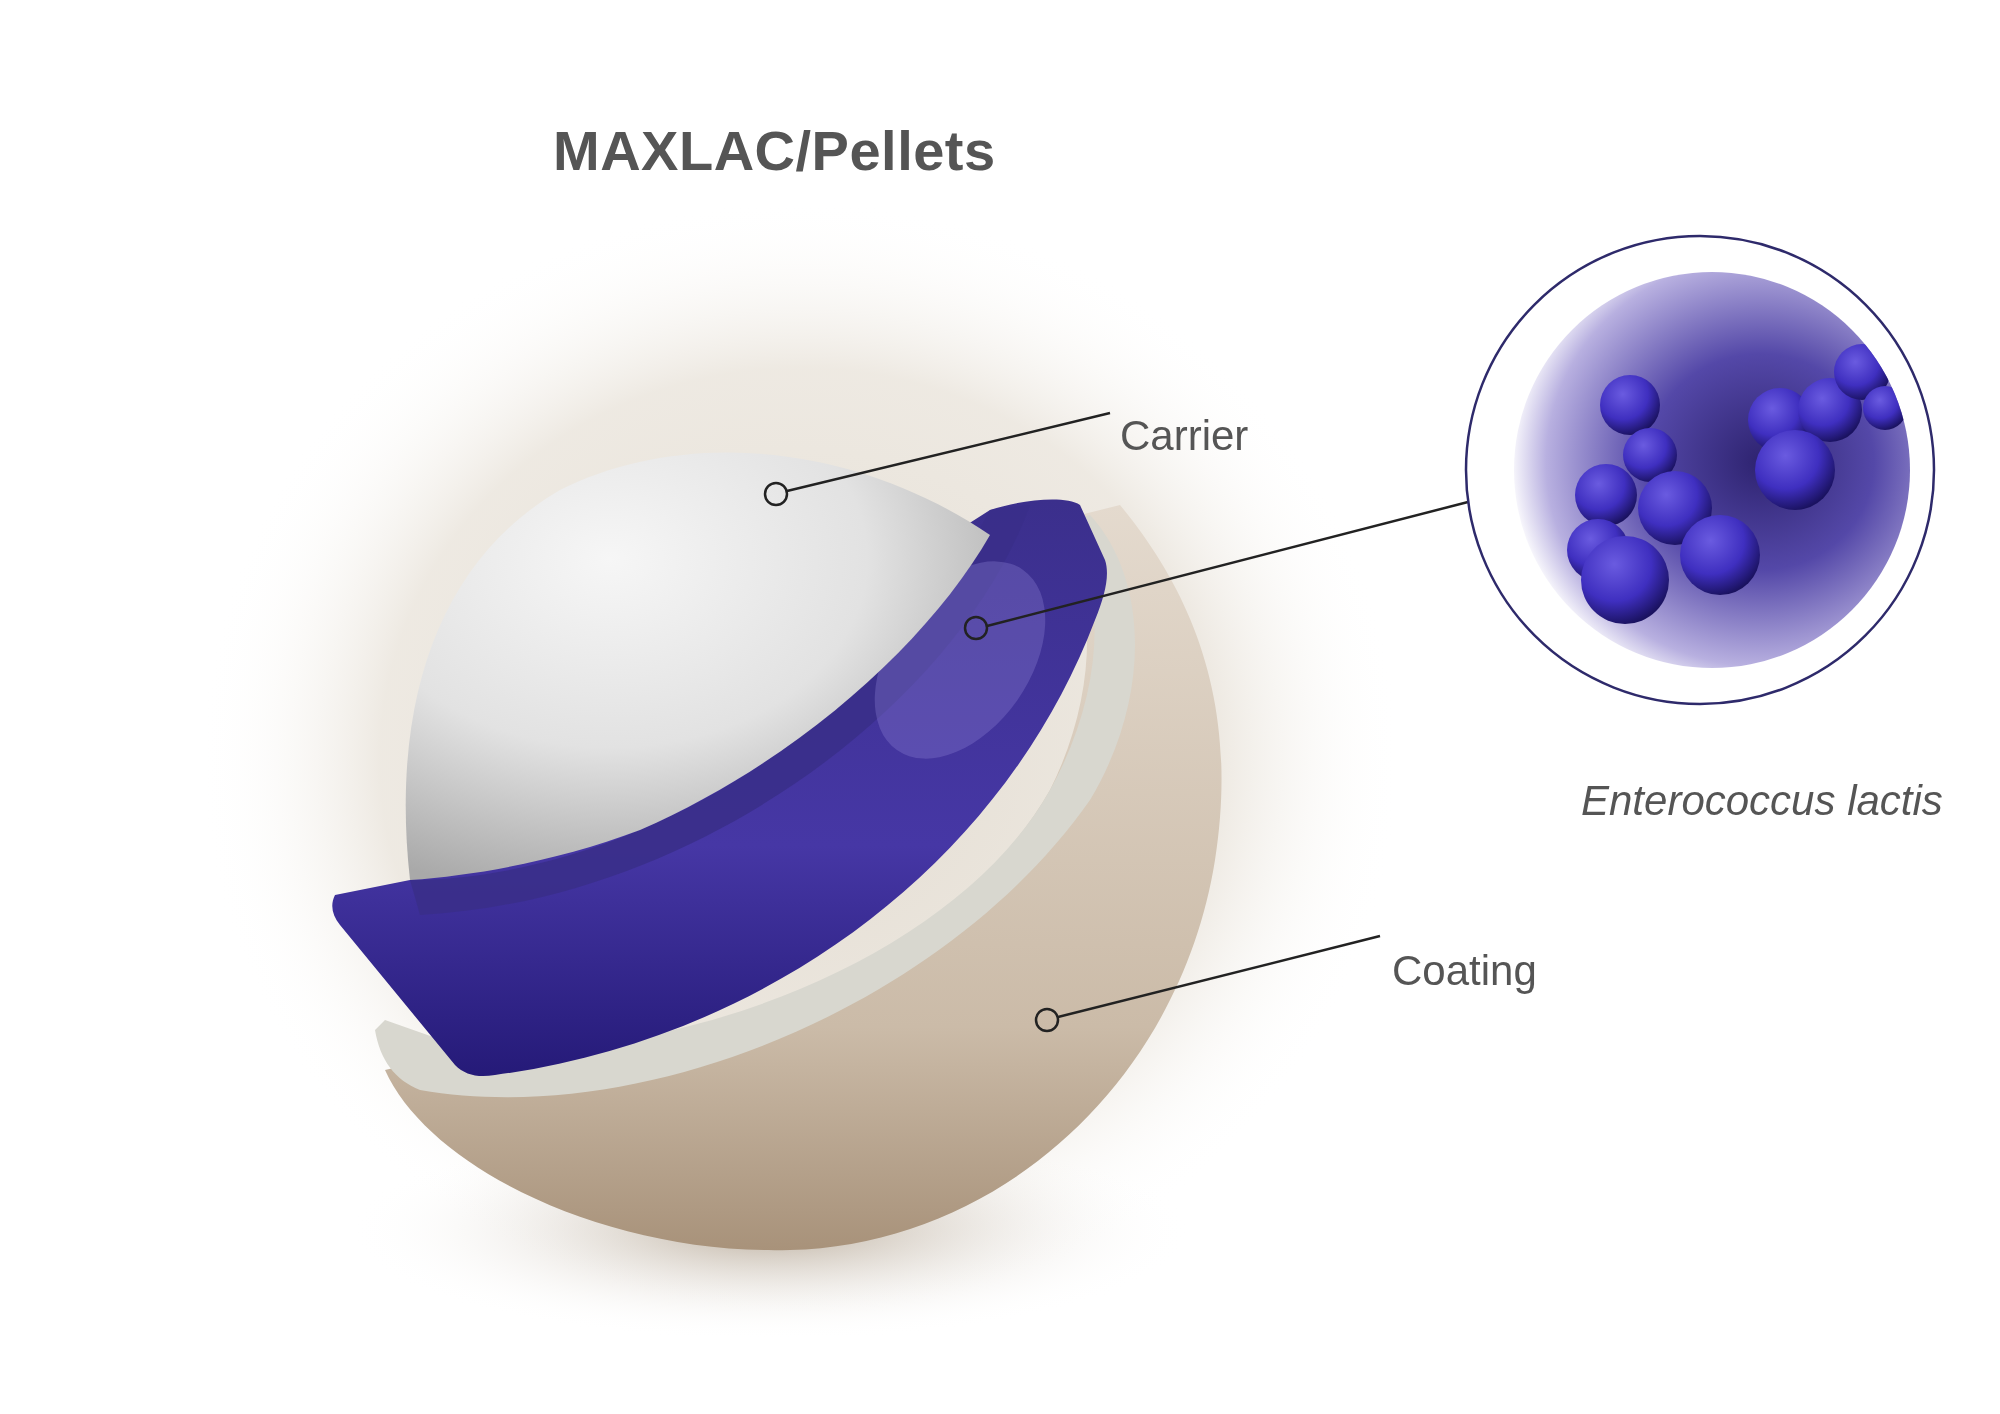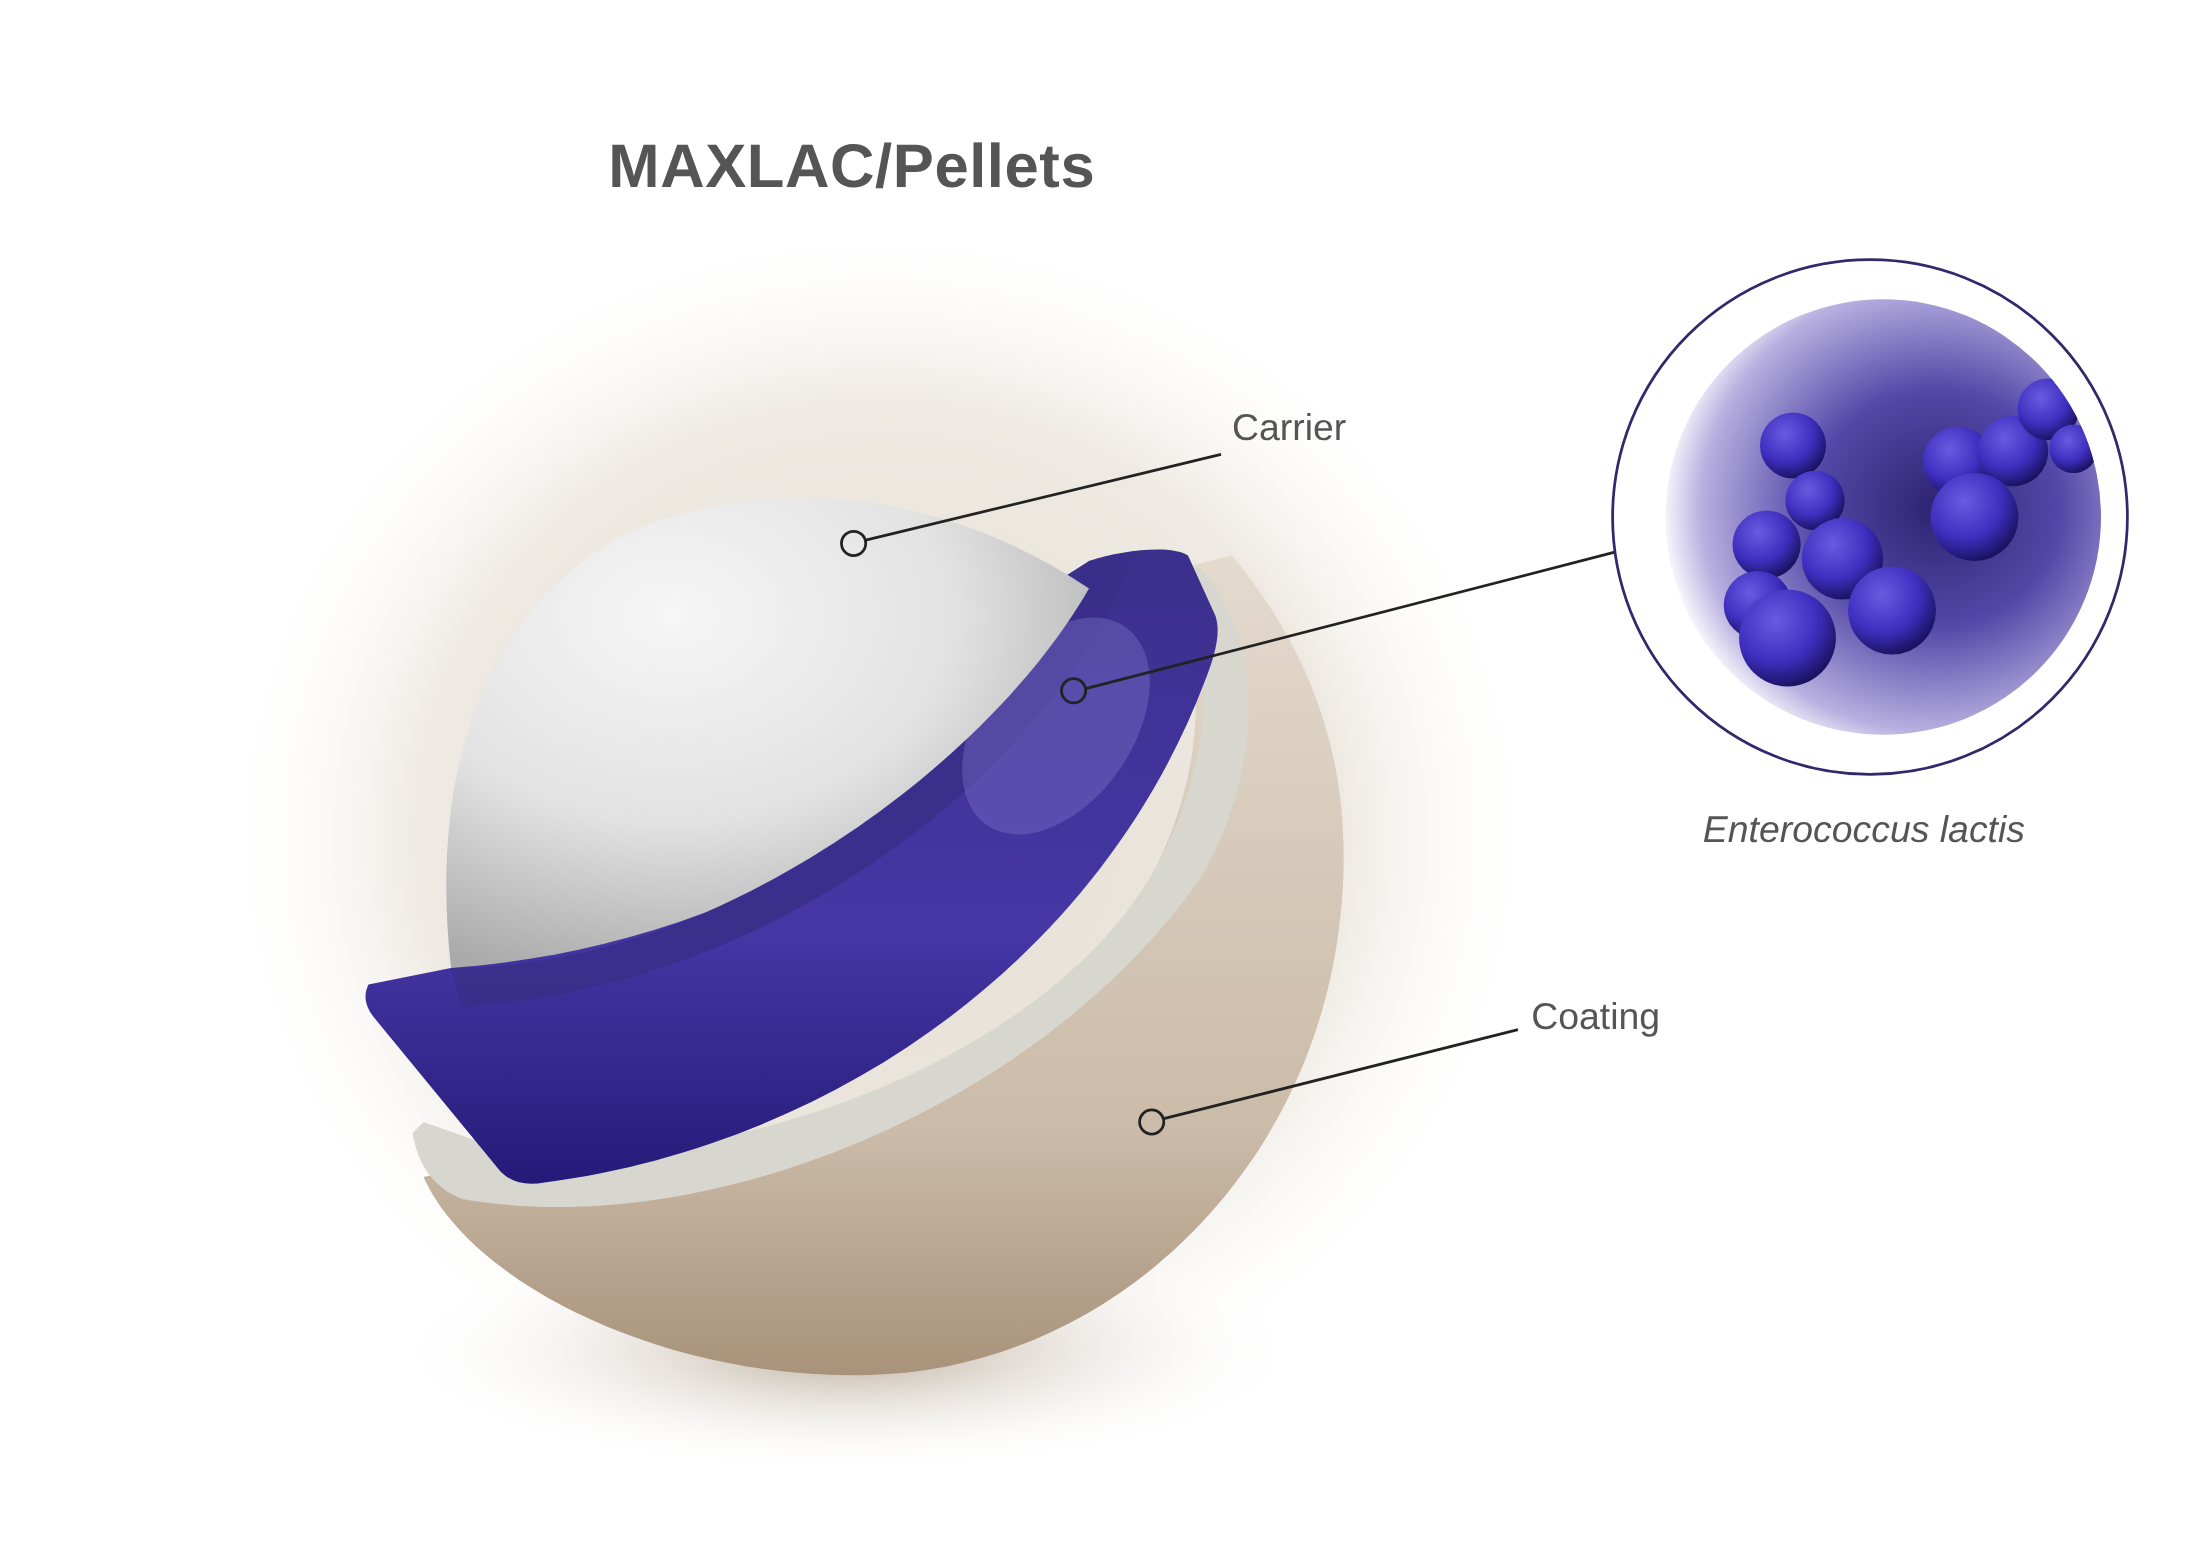--- a/index.html
+++ b/index.html
@@ -1,19 +1,19 @@
 <!DOCTYPE html>
 <html><head>
 <meta charset="utf-8">
 <style>
   html, body { margin:0; padding:0; }
   body { width:2000px; height:1414px; background:#ffffff; position:relative; overflow:hidden;
          font-family:"Liberation Sans", "DejaVu Sans", sans-serif; }
   .title { position:absolute; left:553px; top:118px; font-size:56px; font-weight:bold; color:#555555; letter-spacing:0.5px; }
-  .label { position:absolute; font-size:34px; color:#555555; }
+  .label { position:absolute; font-size:42px; color:#555555;margin-top:42px; }
   .label.italic { font-style:italic; }
   svg.main { position:absolute; left:0; top:0; }
 </style>
 </head>
 <body>
 
 <svg class="main" width="2000" height="1414" viewBox="0 0 2000 1414">
   <defs>
     <radialGradient id="halo" cx="50%" cy="50%" r="50%">
       <stop offset="0%" stop-color="#e4ddd2" stop-opacity="1"></stop>
@@ -99,13 +99,13 @@
         <circle cx="1885" cy="408" r="22" fill="url(#coccus)"></circle>
         <circle cx="1795" cy="470" r="40" fill="url(#coccus)"></circle>
       </g>
     </g>
   </g>
 </svg>
 
 <div class="title">MAXLAC/Pellets</div>
 <div class="label" style="left:1120px; top:370px;">Carrier</div>
 <div class="label" style="left:1392px; top:905px;">Coating</div>
-<div class="label italic" style="left:1548px; top:735px;">Enterococcus lactis</div>
+<div class="label italic" style="left:1581px; top:735px;">Enterococcus lactis</div>
 
 </body></html>

